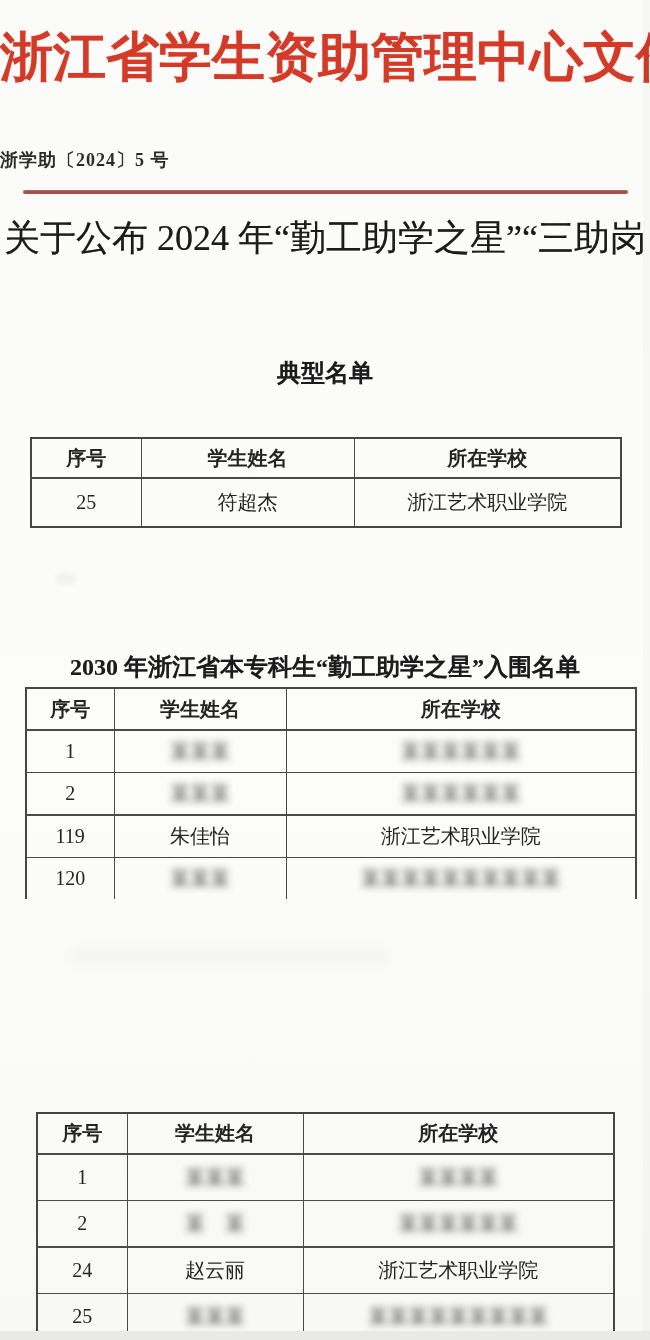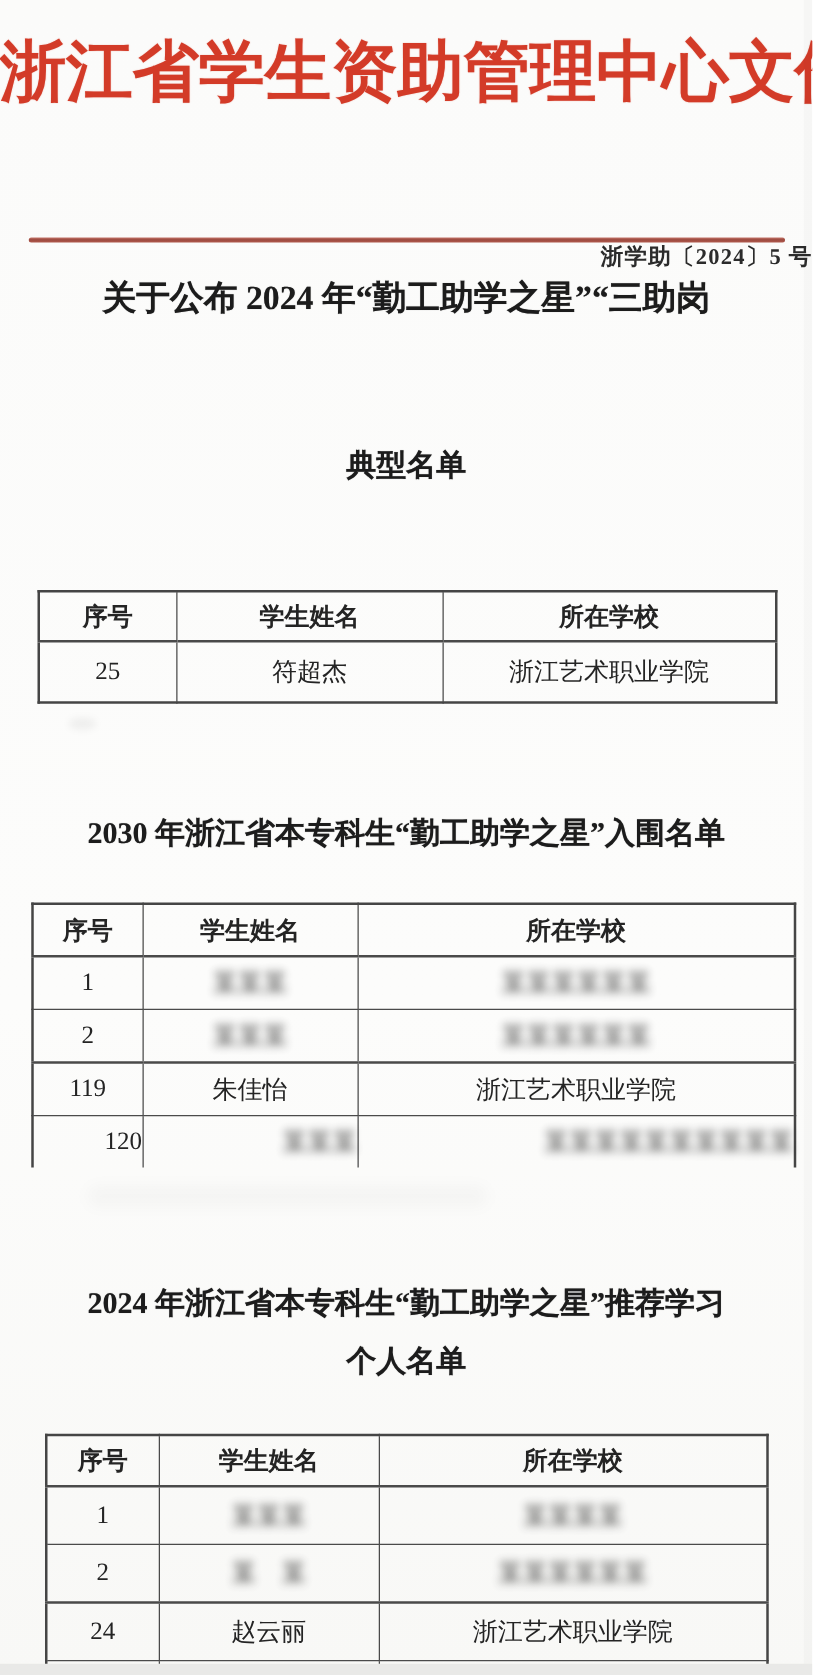--- a/index.html
+++ b/index.html
@@ -11,57 +11,56 @@
     color:#242424;
   }
   .org-title {
     position:absolute; top:22px; left:0; width:100%;
     text-align:center; font-size:53px; font-weight:bold;
     color:#d33b28; letter-spacing:0; white-space:nowrap;
     text-shadow:0 0 1px rgba(211,59,40,.45);
   }
   .doc-no {
     position:absolute; top:148px; left:0; width:100%;
-    text-align:right; font-size:18px; font-weight:bold; color:#2b2b2b;
+    text-align:left; font-size:18px; font-weight:bold; color:#2b2b2b;
     letter-spacing:1px;
-    margin-top:45px;
   }
   .red-rule {
     position:absolute; top:190px; left:23px; width:605px; height:4px;
     background:linear-gradient(180deg,#c4766b,#9c493e 45%,#b05a4e);
     border-radius:2px;
   }
   .notice-title {
     position:absolute; top:211px; left:0; width:100%;
-    text-align:center; font-size:27px; font-weight:bold; color:#1c1c1c;
+    text-align:center; font-size:36px; font-weight:normal; color:#1c1c1c;
     line-height:54px; text-shadow:0 0 .6px rgba(0,0,0,.5);
   }
   .sec-heading {
     position:absolute; left:0; width:100%;
     text-align:center; font-size:24px; font-weight:bold; color:#1c1c1c;
     line-height:47px; text-shadow:0 0 .6px rgba(0,0,0,.5);
   }
   .sec-heading.s1 { top:350px; }
   .sec-heading.s2 { top:644px; }
   .sec-heading.s3 { top:1020px; }
 
   table.doc-table {
     position:absolute; border-collapse:collapse; table-layout:fixed;
-    border:2px solid #454545; background:transparent;margin-top:35px;
+    border:2px solid #454545; background:transparent;
   }
   table.doc-table th, table.doc-table td {
     border:1px solid #4a4a4a; text-align:center; vertical-align:middle;
     padding:0; font-size:20px; color:#242424; overflow:hidden; white-space:nowrap;
   }
   table.doc-table th { font-weight:bold; border-bottom-width:2px; }
   table.t1 { top:437px; left:30px; width:590px; }
   .t1 th { height:38px; } .t1 td { height:47px; }
   table.t2 { top:687px; left:25px; width:610px; border-bottom:none; }
   .t2 th { height:40px; } .t2 td { height:41px; }
-  .t2 tr:last-child td { border-bottom:none;text-align:right; }
+  .t2 tr:last-child td { border-bottom:none; }
   table.t3 { top:1112px; left:36px; width:577px; border-bottom:none; }
   .t3 th { height:39px; } .t3 td { height:45px; }
   .t3 tr:last-child td { border-bottom:none; }
   tr.joined td { border-top-width:2px; }
 
   .redact { filter:blur(3.5px); color:#4a4a4a; opacity:.85; }
 
   .bottom-strip {
     position:absolute; left:0; bottom:0; width:100%; height:9px;
     background:#e9e9e7;
@@ -144,24 +143,20 @@
       <td>浙江艺术职业学院</td>
     </tr>
     <tr>
       <td>120</td>
       <td class="redact">某某某</td>
       <td class="redact">某某某某某某某某某某</td>
     </tr>
   </tbody>
     </table>
 
-  <div class="sec-heading s3">
-    <div>2024 年浙江省本专科生“勤工助学之星”推荐学习</div>
-    <div>个人名单</div>
-  </div>
 
   <table class="doc-table t3">
     <colgroup>
         <col style="width:90px">
         <col style="width:176px">
         <col style="width:311px">
       </colgroup>
     <tbody>
         <tr>
       <th>序号</th>

